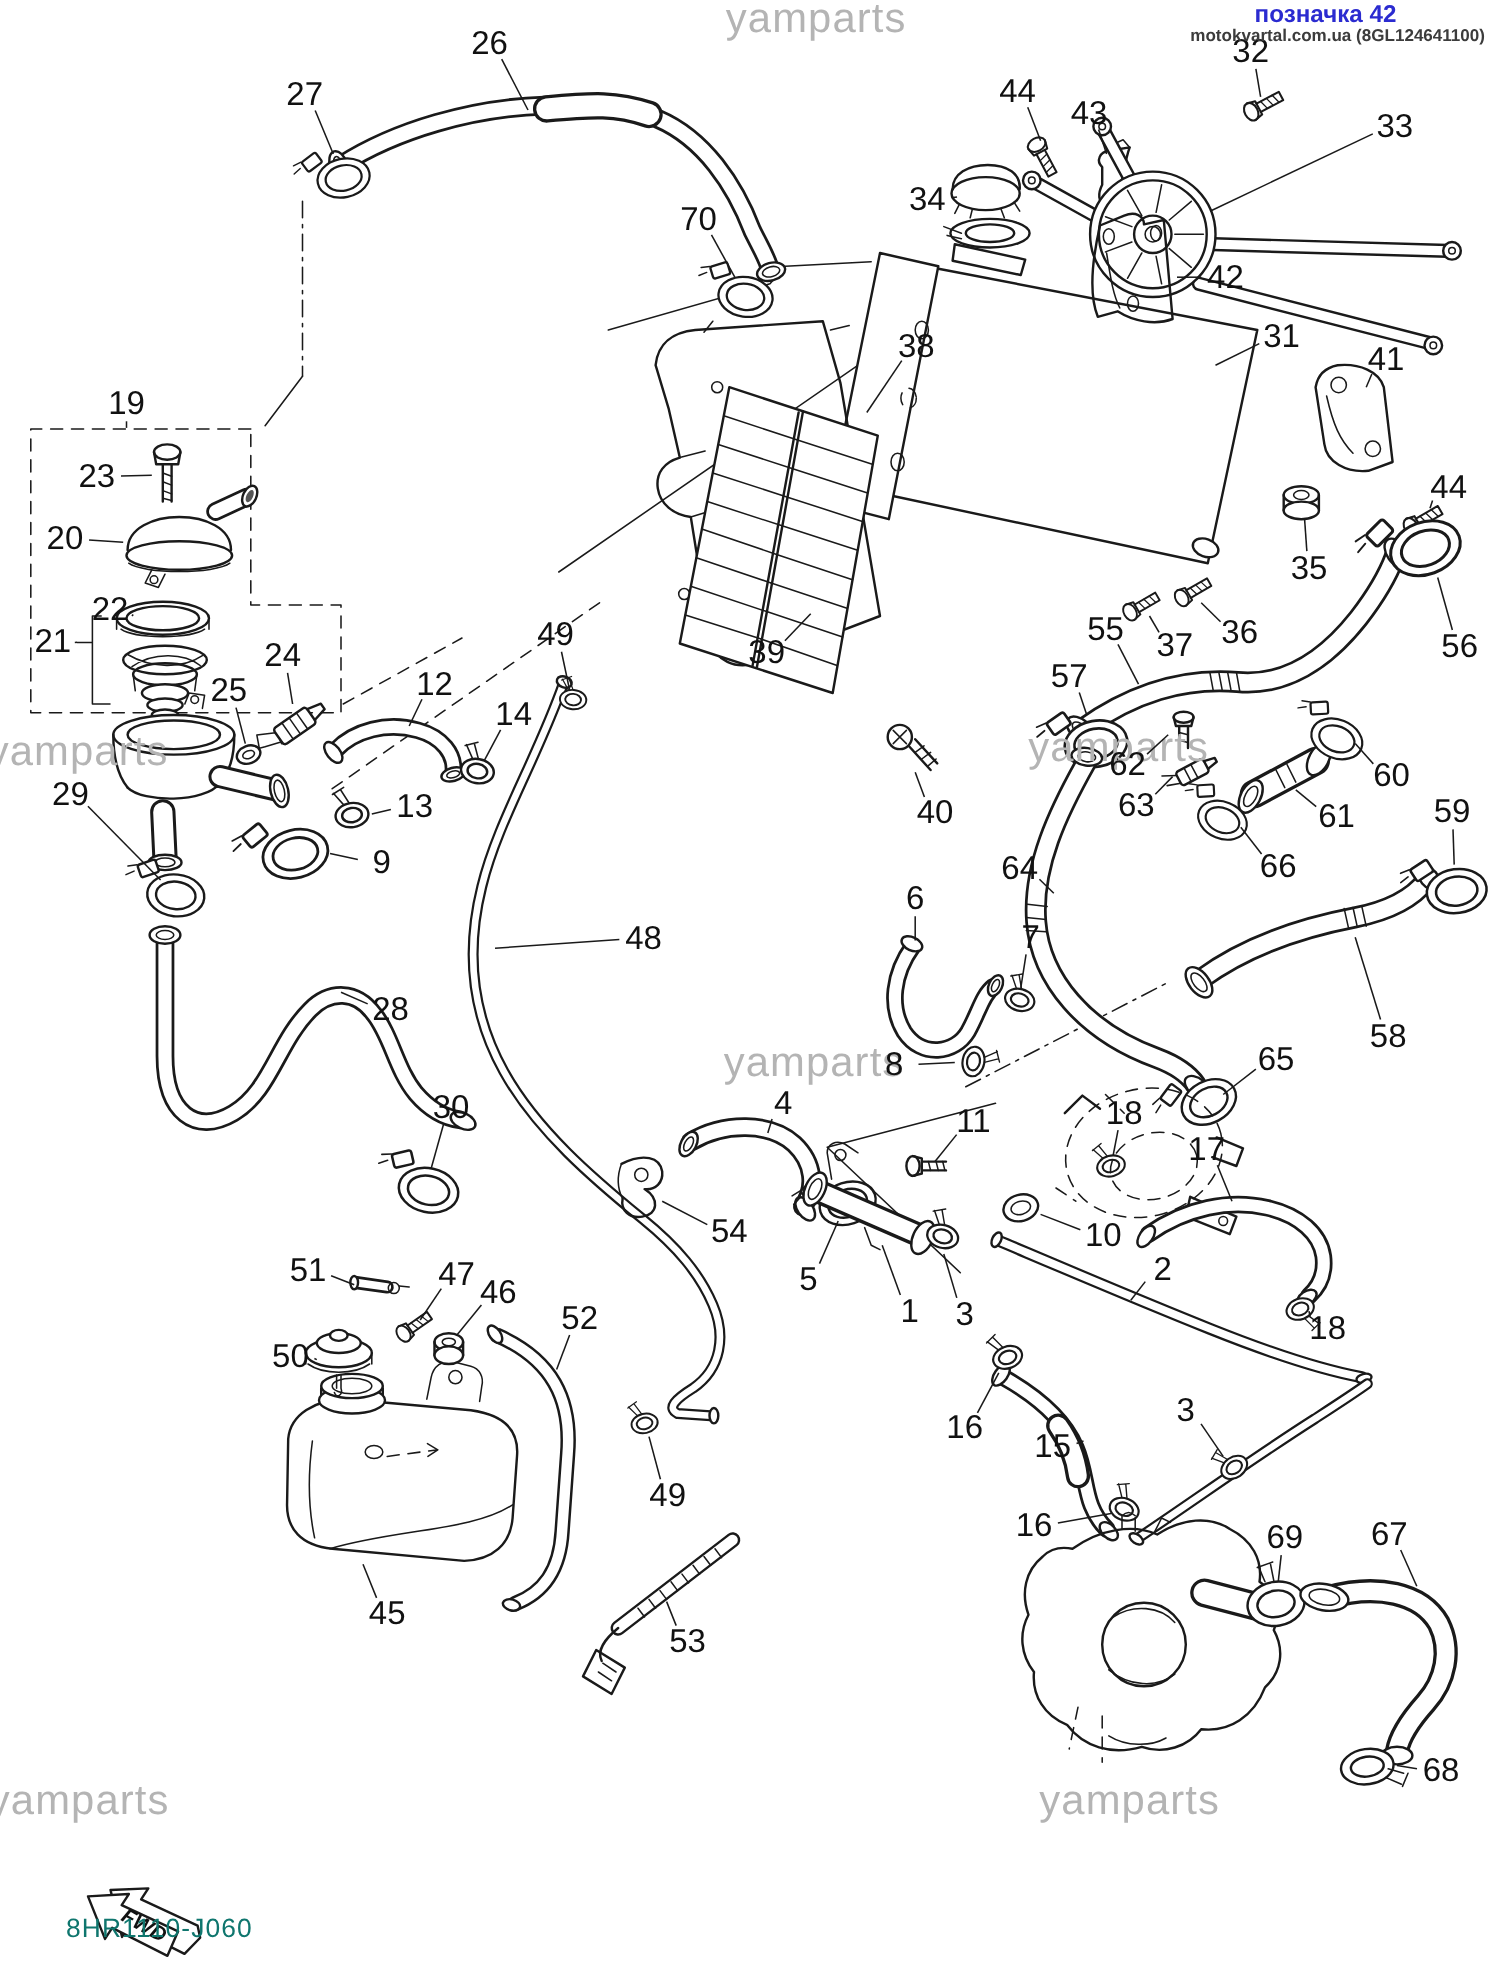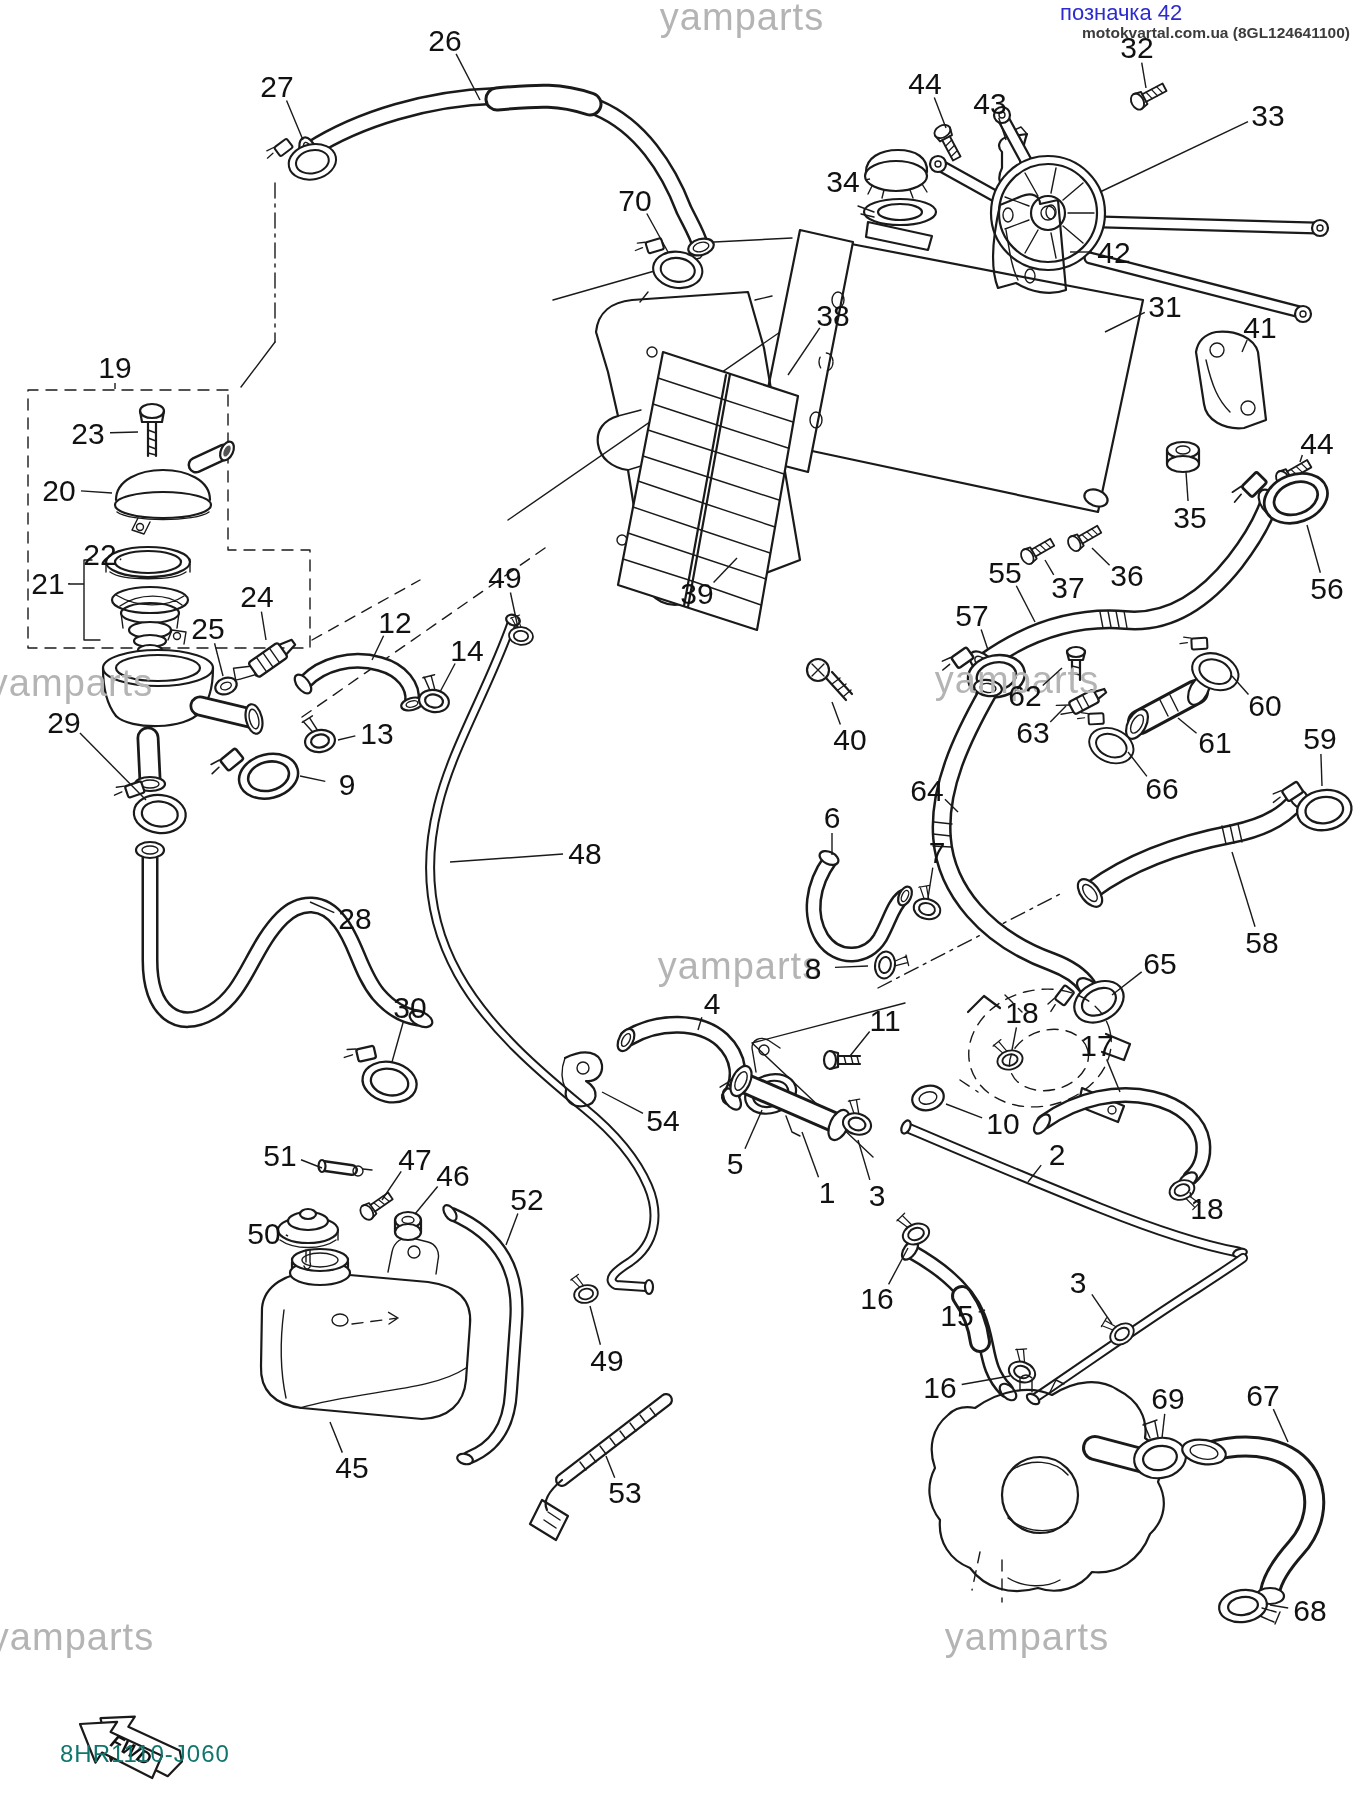--- a/index.html
+++ b/index.html
@@ -8,22 +8,22 @@
   #diagram{position:absolute;left:0;top:0;}
   .ol{fill:none;stroke:#1a1a1a;stroke-width:2.2;stroke-linecap:round;stroke-linejoin:round;}
   .thin{stroke-width:1.4;}
   .dash{stroke-dasharray:11 8;}
   .dashdot{stroke-dasharray:15 6 3 6;}
   .tubeO{fill:none;stroke:#1a1a1a;stroke-linecap:round;stroke-linejoin:round;}
   .tubeI{fill:none;stroke:#ffffff;stroke-linecap:round;stroke-linejoin:round;}
   .wfill{fill:#ffffff;stroke:#1a1a1a;stroke-width:2.2;stroke-linejoin:round;}
   .callout{font-size:30px;fill:#111;}
   .wm{font-size:38px;letter-spacing:1px;}
-  #brand{position:absolute;left:1060px;top:0px;width:290px;
-         font-size:22px;font-weight:normal;}
+  #brand{position:absolute;left:1060px;top:0px;width:290px;text-align:center;
+         font-size:22px;font-weight:bold;}
   #site{position:absolute;left:990px;top:24px;width:360px;text-align:right;
         font-size:15.5px;font-weight:bold;}
   #partcode{position:absolute;left:60px;top:1740px;font-size:24px;color:#0f766e;letter-spacing:1px;}
 </style>
 </head>
 <body>
 
 <div id="stage">
 
 <svg id="diagram" width="1368" height="1800" viewBox="0 0 1368 1800">

